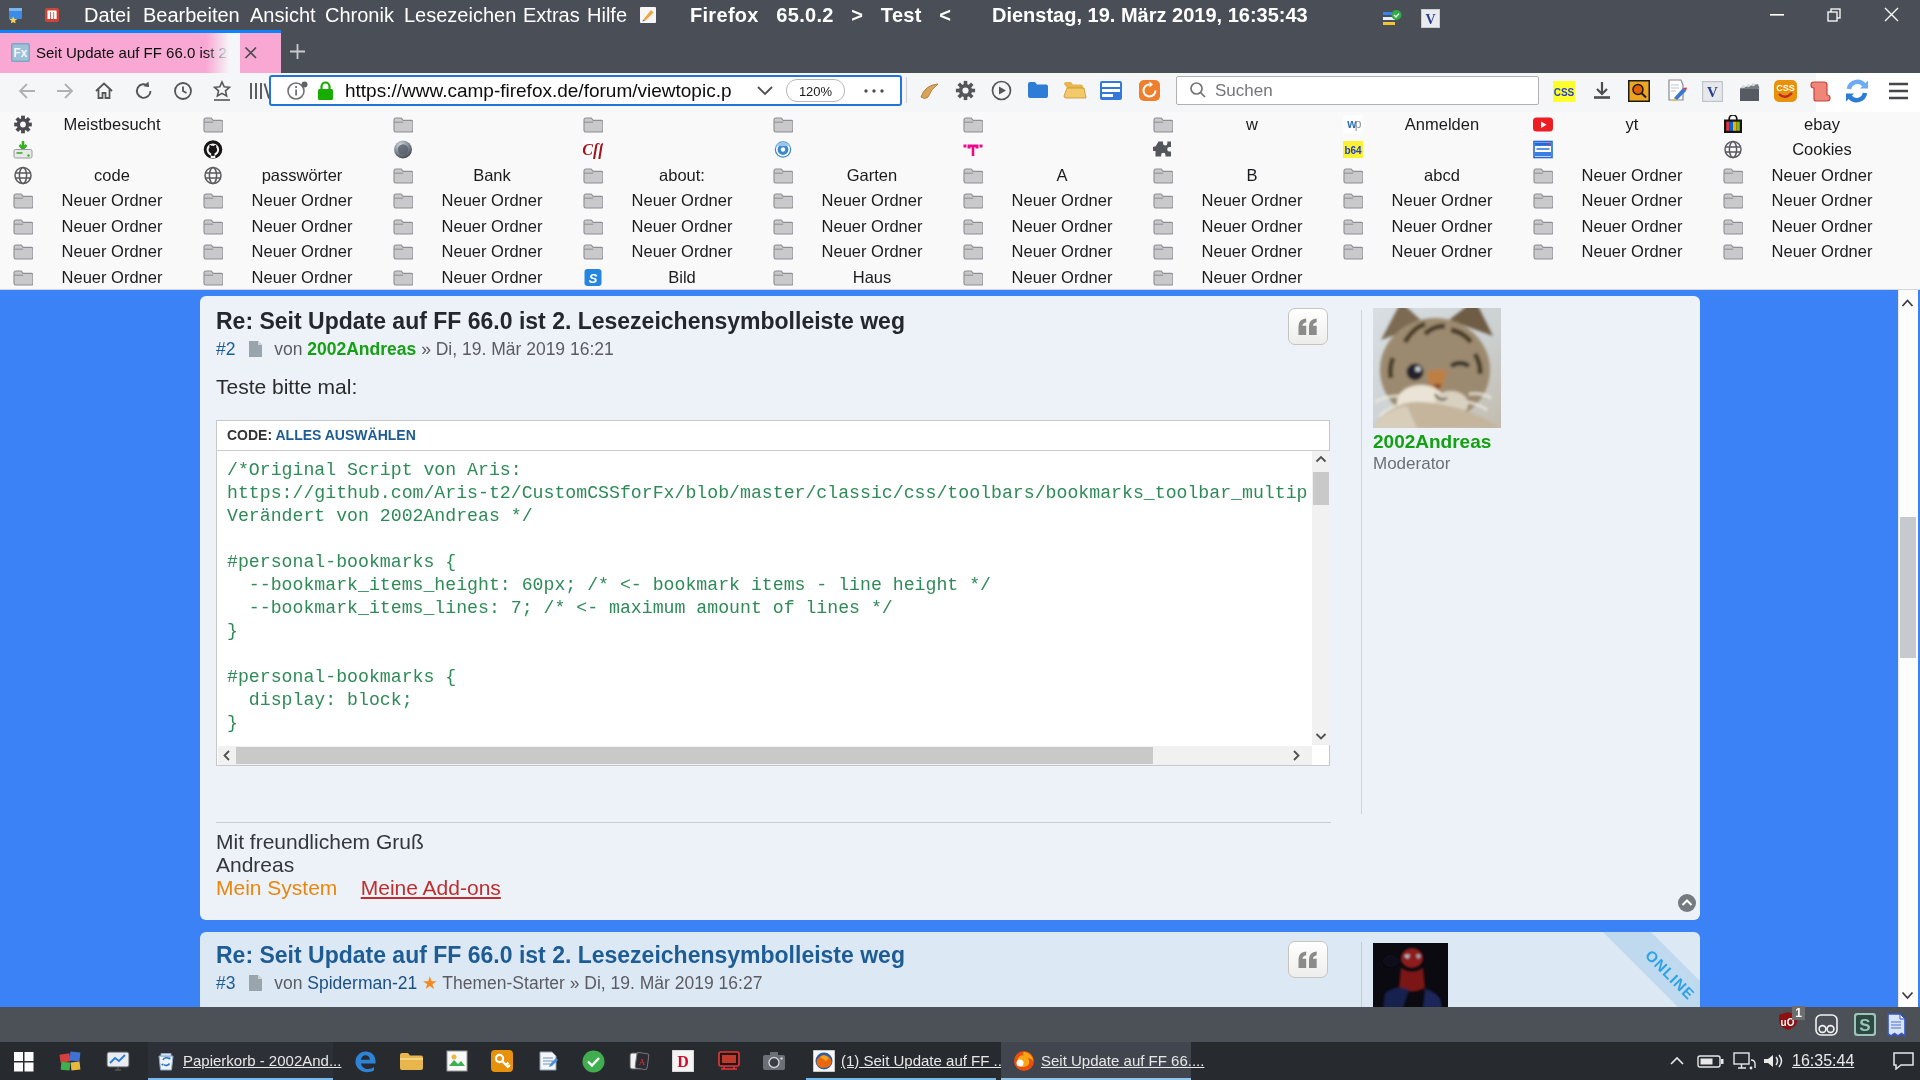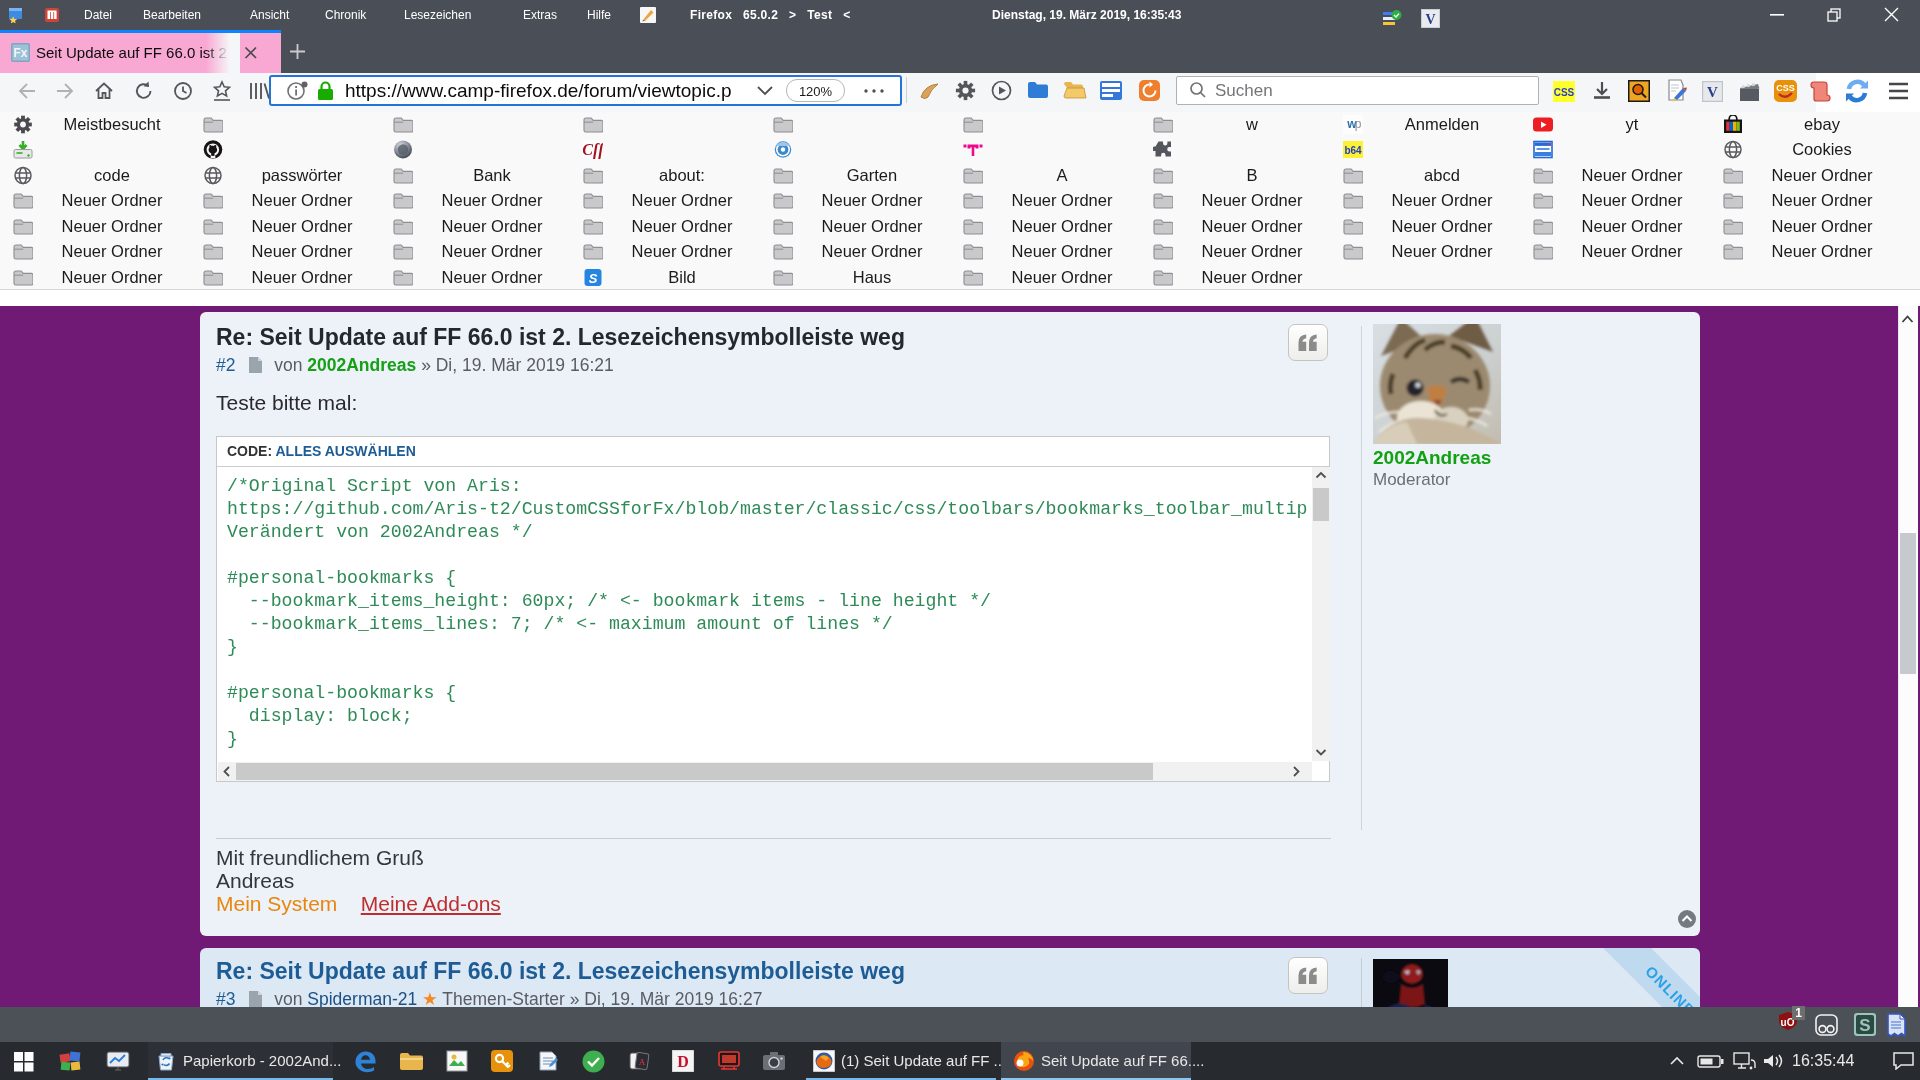--- a/index.html
+++ b/index.html
@@ -3,51 +3,51 @@
 <style>
   html,body{margin:0;padding:0;}
   body{width:1920px;height:1080px;overflow:hidden;position:relative;
        font-family:"Liberation Sans",sans-serif;background:#fff;}
   .a{position:absolute;}
   
   #menubar{left:0;top:0;width:1920px;height:30px;background:#4a4f57;}
   #tabbar{left:0;top:30px;width:1920px;height:43px;background:#4a4f57;}
   #navbar{left:0;top:73px;width:1816px;height:39px;background:#f5f6f7;}
   #bmbar{left:0;top:112px;width:1920px;height:178px;background:#f9f9fa;border-bottom:1px solid #d7d7db;box-sizing:border-box;}
-  .mtxt{color:#fff;font-size:12px;line-height:30px;}
+  .mtxt{color:#fff;font-size:20px;line-height:30px;}
   .mbold{font-weight:bold;}
   #tab1{left:0;top:33px;width:281px;height:40px;background:#f5f6f7;}
   #tabline{left:0;top:30px;width:281px;height:3px;background:#0a84ff;}
   .tabtitle{left:36px;top:0;width:200px;height:40px;line-height:40px;font-size:15px;color:#0c0c0d;white-space:nowrap;overflow:hidden;}
   .tabfade{left:206px;top:0;width:34px;height:40px;background:linear-gradient(90deg,rgba(245,246,247,0),#f5f6f7 70%);}
   .urlbar{left:269px;top:2px;width:633px;height:31px;background:#fff;border:2px solid #2374d8;border-radius:3px;box-sizing:border-box;}
   .searchbox{left:1176px;top:3px;width:363px;height:29px;background:#fff;border:1px solid #b1b1b3;border-radius:2px;box-sizing:border-box;}
   
   .bmcell{position:absolute;height:25px;}
   .bmlabel{position:absolute;left:34px;width:156px;top:0;height:25px;line-height:25px;
            text-align:center;font-size:16.5px;color:#1b1b1d;white-space:nowrap;overflow:hidden;}
   .bmicon{position:absolute;left:13px;top:3px;width:20px;height:19px;}
   
-  #content{left:0;top:306px;width:1920px;height:718px;background:#701a75;}
+  #content{left:0;top:290px;width:1920px;height:718px;background:#3b82f6;}
   .post1{left:200px;top:6px;width:1500px;height:624px;background:#ecf2f7;border-radius:6px;}
   .post2{left:200px;top:642px;width:1500px;height:76px;background:#dce9f4;border-radius:6px 6px 0 0;overflow:hidden;}
   .ptitle{font-weight:bold;font-size:23px;}
   .pmeta{font-size:17.5px;color:#5b5b63;}
   .codebox{left:16px;top:124px;width:1114px;height:346px;background:#fff;border:1px solid #c8c8c8;box-sizing:border-box;}
   .codehead{height:29px;border-bottom:1px solid #ccc;line-height:29px;font-size:14px;font-weight:bold;color:#333;padding-left:10px;}
   .codebody{position:absolute;left:1px;top:30px;width:1094px;height:294px;overflow:hidden;
             font-family:"Liberation Mono",monospace;font-size:18.2px;line-height:23px;color:#2e8b57;white-space:pre;}
   .sb{background:#f1f1f1;}
   .sbthumb{background:#c9c9c9;}
   .quotebtn{width:38px;height:35px;border:1px solid #c5c4bf;border-radius:7px;background:linear-gradient(#fff,#ededeb);}
   .sig{font-size:21px;color:#33363b;line-height:23px;}
   
   #tb1{left:0;top:1007px;width:1920px;height:35px;background:#4c5057;}
   #tb2{left:0;top:1042px;width:1920px;height:38px;background:#272b30;}
-  .tbtxt{color:#e8e8e8;font-size:15px;line-height:38px;white-space:nowrap;}
+  .tbtxt{color:#e8e8e8;font-size:15px;line-height:38px;white-space:nowrap;text-decoration:underline;}
 </style></head>
 <body>
 <div id="menubar" class="a">
   <svg class="a" style="left:9px;top:8px" width="15" height="15">
       <rect x="0" y="0" width="13" height="11" rx="1" fill="#3c8ce6"></rect>
       <rect x="0" y="0" width="13" height="3" fill="#79b4f0"></rect>
       <path d="M3.2 7.2 l1.1 2.9 3-0.2 -2.3 1.9 .9 2.9 -2.7-1.7 -2.5 1.8 .8-3 -2.3-1.9 3-.1z" fill="#ffd24a" transform="translate(1,1)"></path>
     </svg>
   <svg class="a" style="left:45px;top:8px" width="15" height="15">
       <rect width="14" height="14" rx="2" fill="#cf4436"></rect>

